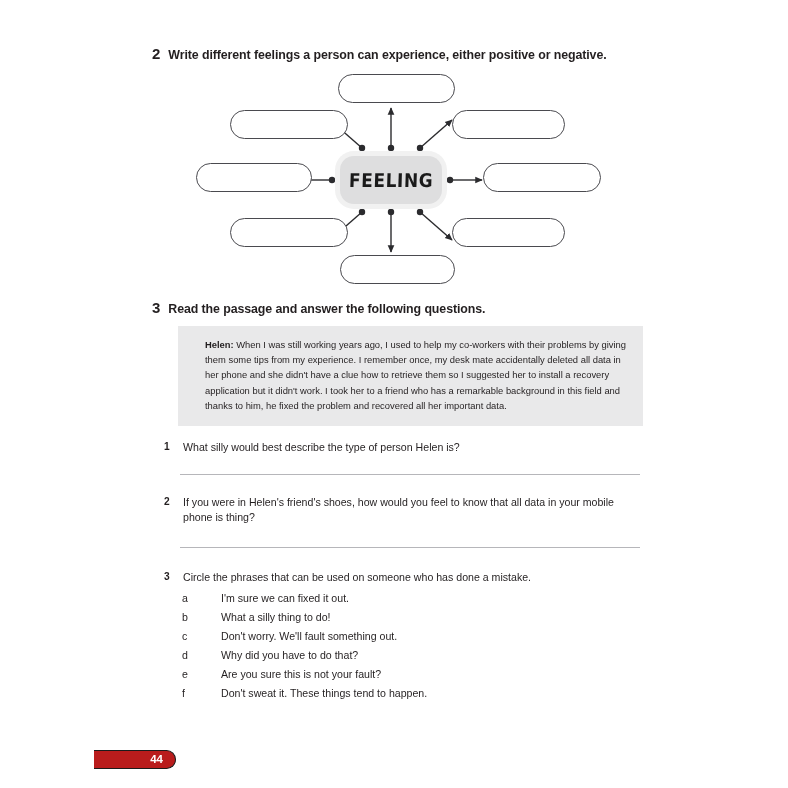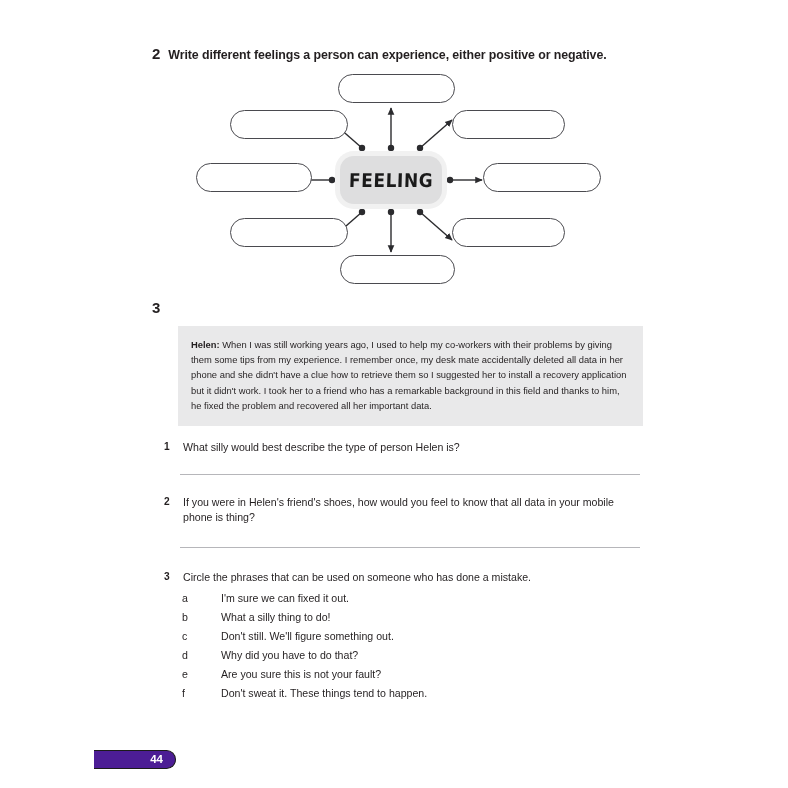--- a/index.html
+++ b/index.html
@@ -91,21 +91,21 @@
   }
 
   
   .passage {
     position: absolute;
     left: 178px;
     top: 326px;
     width: 465px;
     box-sizing: border-box;
     background: #e9e9ea;
-    padding: 11px 13px 13px 13px;
+    padding: 11px 13px 13px 27px;
     font-size: 9.4px;
     line-height: 1.62;
     color: #231f20;
     font-family: "Liberation Sans", sans-serif;
   }
   .passage-speaker {
     font-weight: bold;
   }
 
   
@@ -165,21 +165,21 @@
     width: 82px;
     height: 19px;
   }
   .footer-bar {
     position: absolute;
     left: 0;
     top: 0;
     width: 82px;
     height: 19px;
     box-sizing: border-box;
-    background: #4c1d95;
+    background: #b91c1c;
     border: 1.4px solid #1b1b1b;
     border-left: none;
     border-radius: 0 11px 11px 0;
     display: flex;
     align-items: center;
     justify-content: flex-end;
     padding-right: 12px;
   }
   .footer-num {
     color: #ffffff;
@@ -264,20 +264,21 @@
 
     <div class="mm-box" style="left:50px; top:150px; width:118px;"></div>
 
     <div class="mm-box" style="left:272px; top:150px; width:113px;"></div>
 
     <div class="mm-box" style="left:160px; top:187px; width:115px;"></div>
   </div>
 
   <div class="ex-head" id="ex3-head">
     <span class="ex-num">3</span>
+    <span class="ex-title">Read the passage and answer the following questions.</span>
   </div>
 
   <div class="passage">
     <span class="passage-speaker">Helen:</span><span> When I was still working years ago, I used to help my co-workers with their problems by giving them some tips from my experience. I remember once, my desk mate accidentally deleted all data in her phone and she didn't have a clue how to retrieve them so I suggested her to install a recovery application but it didn't work. I took her to a friend who has a remarkable background in this field and thanks to him, he fixed the problem and recovered all her important data.</span>
   </div>
 
   <div class="q-row" id="q1">
     <span class="q-num">1</span>
     <span class="q-text">What silly would best describe the type of person Helen is?</span>
   </div>
@@ -298,21 +299,21 @@
     <div class="opt">
       <span class="opt-letter">a</span>
       <span class="opt-text">I'm sure we can fixed it out.</span>
     </div>
     <div class="opt">
       <span class="opt-letter">b</span>
       <span class="opt-text">What a silly thing to do!</span>
     </div>
     <div class="opt">
       <span class="opt-letter">c</span>
-      <span class="opt-text">Don't still. We'll figure something out.</span>
+      <span class="opt-text">Don't worry. We'll fault something out.</span>
     </div>
     <div class="opt">
       <span class="opt-letter">d</span>
       <span class="opt-text">Why did you have to do that?</span>
     </div>
     <div class="opt">
       <span class="opt-letter">e</span>
       <span class="opt-text">Are you sure this is not your fault?</span>
     </div>
     <div class="opt">

